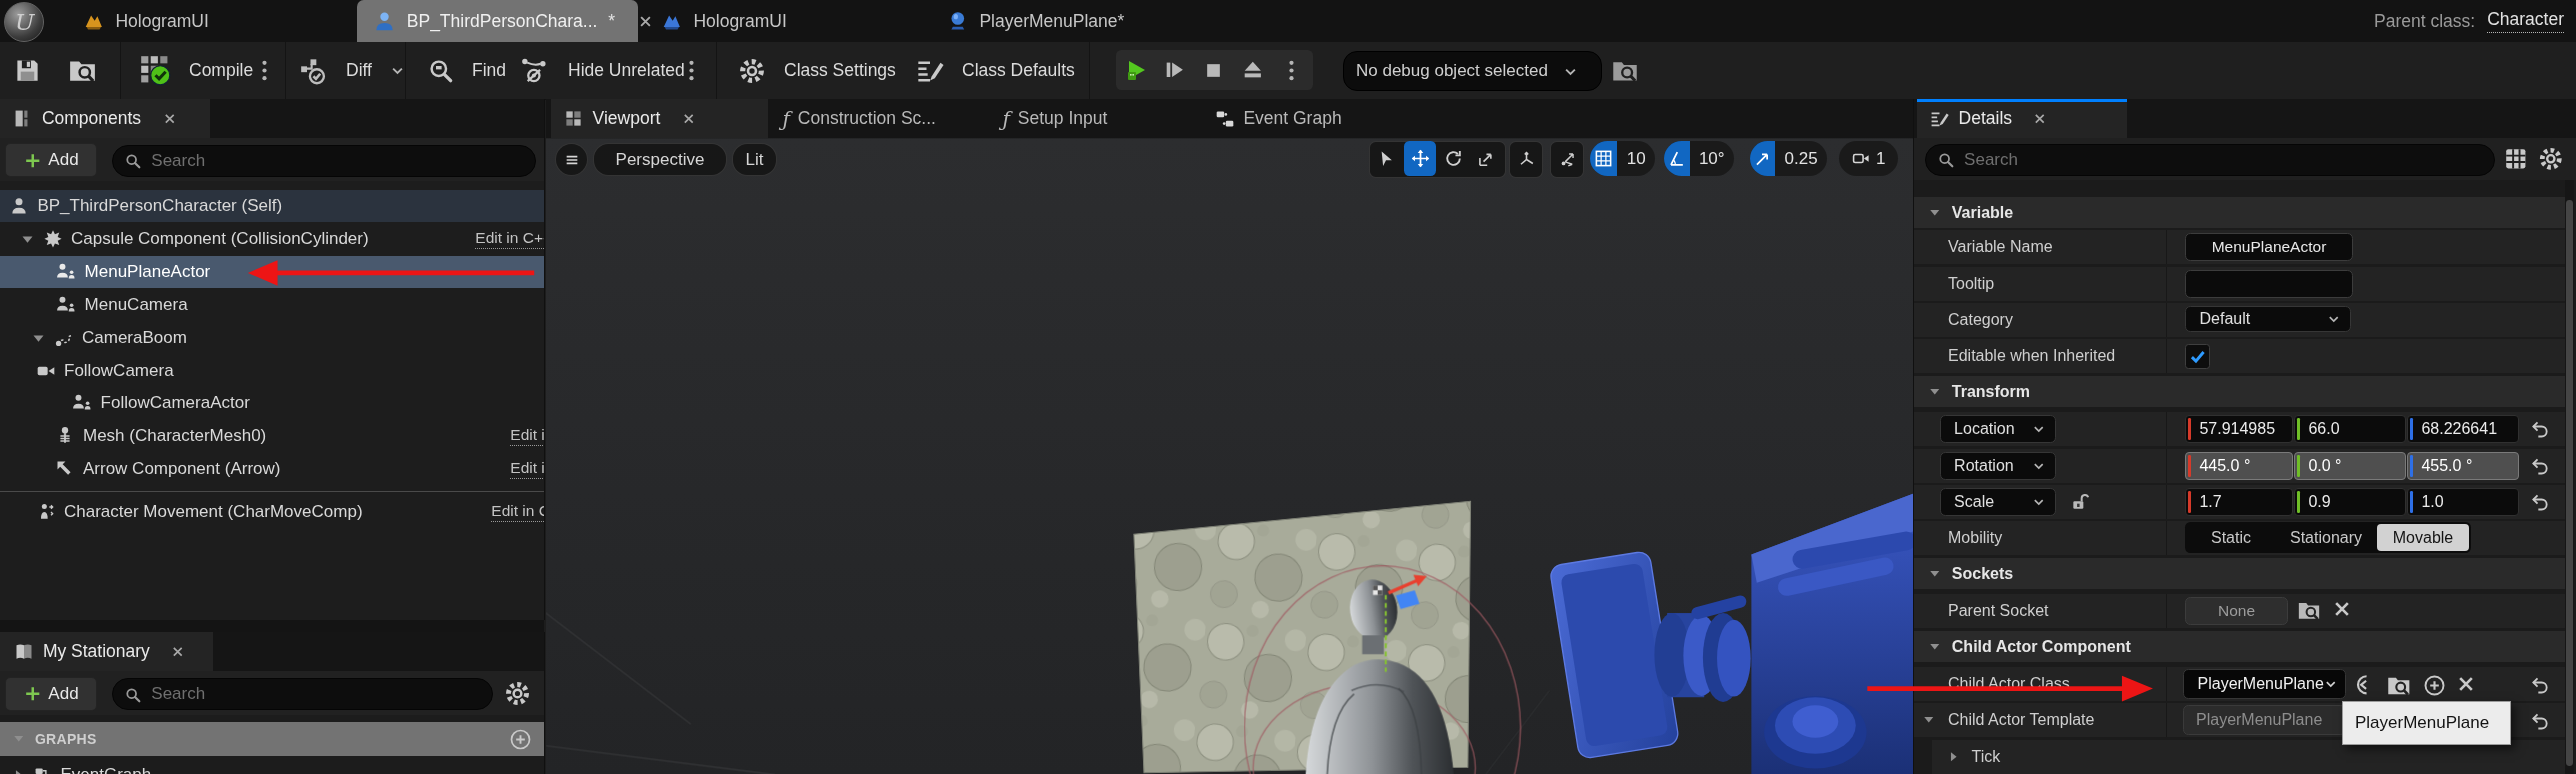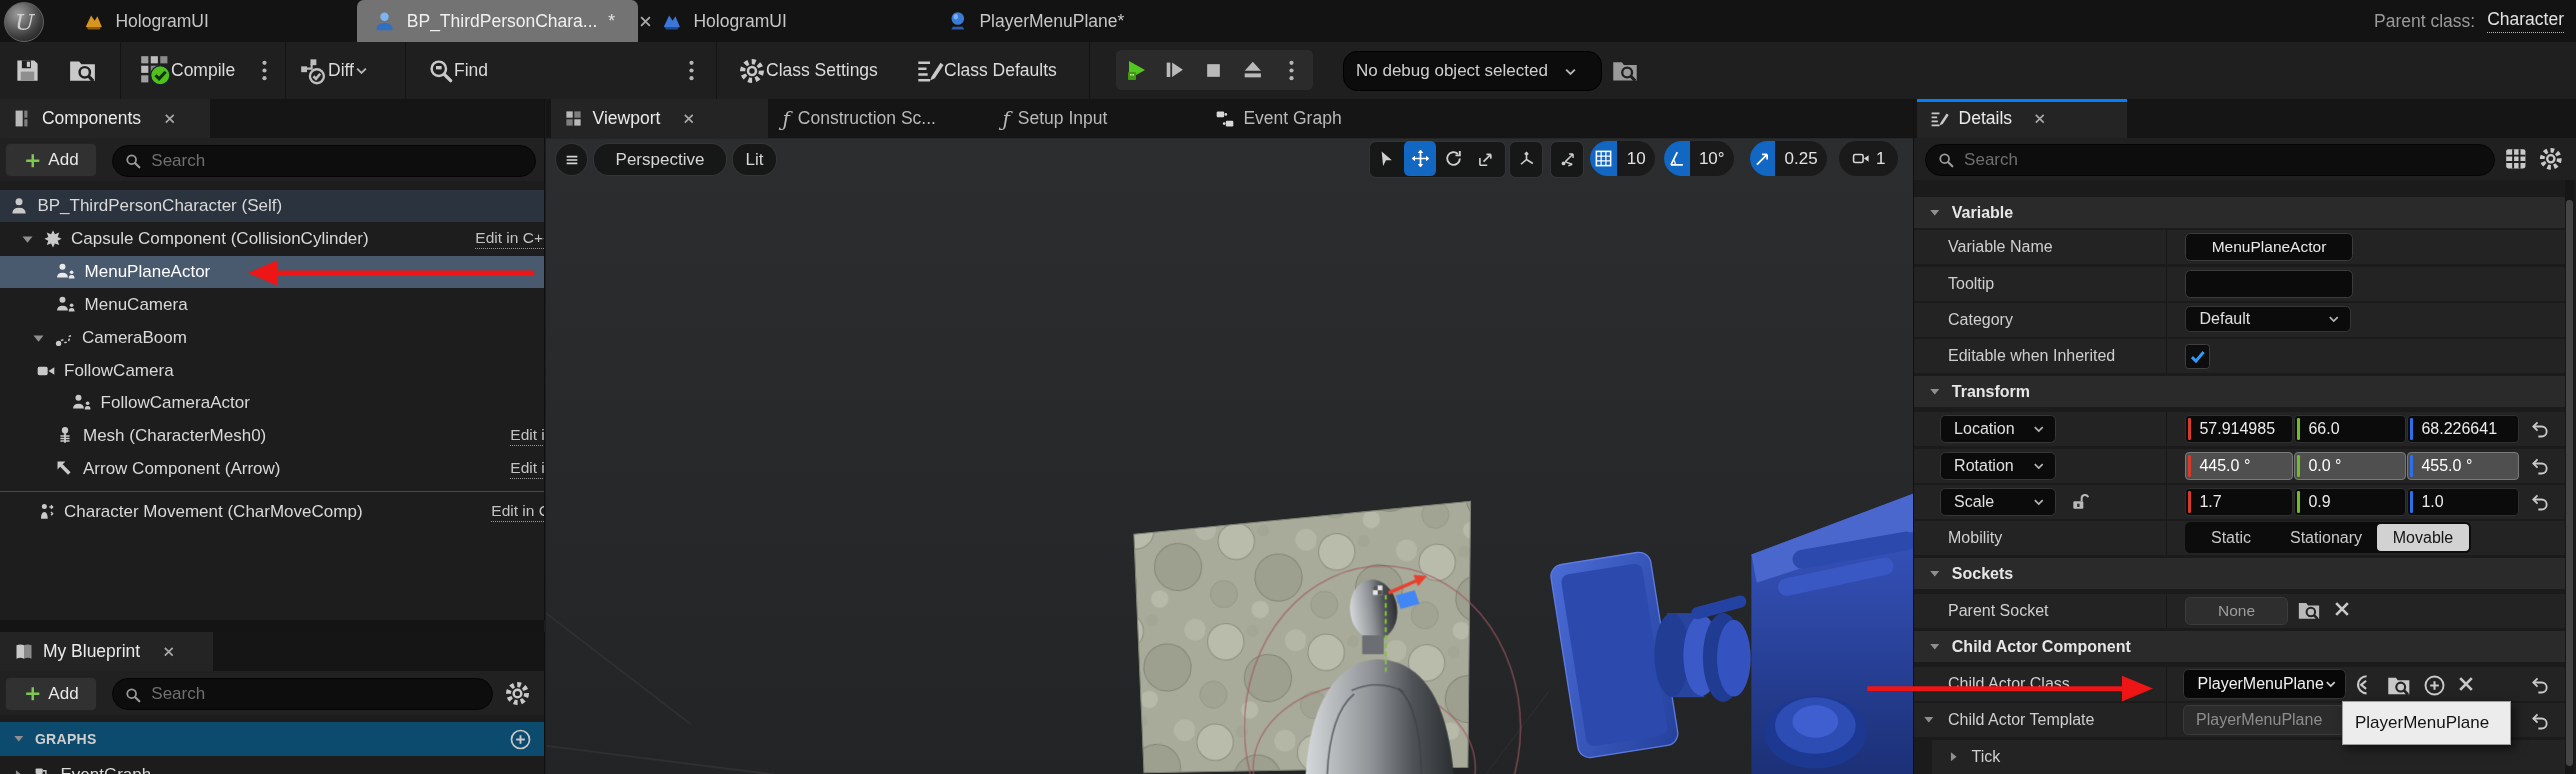--- a/index.html
+++ b/index.html
@@ -14,21 +14,21 @@
   .toptab{position:absolute;top:0;height:42px;display:flex;align-items:center;gap:10.8px;
           padding:0 16px;font-size:17.5px;color:#c6c6c6;cursor:default;}
   .toptab.active{background:#737373;border-radius:6.7px 6.7px 0 0;color:#f0f0f0;align-items:center;}
   .dirty{color:#e4e4e4;font-size:17.5px;}
   .parentclass{position:absolute;right:12px;top:0;height:42px;display:flex;align-items:center;gap:12px;font-size:17.5px;}
   .pclabel{color:#9a9a9a;}
   .pcvalue{color:#e2e2e2;border-bottom:1.3px dotted #b5b5b5;padding-bottom:1.3px;}
 
   
   .toolbar{position:absolute;left:0;top:42px;width:2576px;height:57px;background:#1f1f1f;border-bottom:1.3px solid #121212;}
-  .tbtn{position:absolute;top:0;height:57px;display:flex;align-items:center;gap:0;color:#dcdcdc;font-size:17.5px;cursor:default;}
+  .tbtn{position:absolute;top:0;height:57px;display:flex;align-items:center;gap:18px;color:#dcdcdc;font-size:17.5px;cursor:default;}
   .tsep{position:absolute;top:0;height:57px;width:1.3px;background:#141414;}
   .playgroup{position:absolute;top:8px;height:40px;background:#2b2b2b;border-radius:5.4px;display:flex;align-items:center;}
   .pcell{width:39px;height:40px;display:flex;align-items:center;justify-content:center;}
   .debugsel{position:absolute;top:9.4px;height:38px;background:#0c0c0c;border:0.7px solid #000;
             border-radius:14px;display:flex;align-items:center;font-size:17px;color:#cfcfcf;padding:0 12px;gap:15px;}
 
   
   .panel{position:absolute;background:#1c1c1c;overflow:hidden;}
   .tabstrip{position:absolute;left:0;top:0;right:0;height:39px;background:#151515;}
   .paneltab{position:absolute;top:0;height:39px;background:#242424;display:flex;align-items:center;gap:9.4px;
@@ -43,21 +43,21 @@
 
   
   .tree{position:absolute;left:0;right:0;top:82px;bottom:0;background:#1d1d1d;}
   .crow{position:absolute;left:0;width:544px;height:32px;display:flex;align-items:center;gap:8px;font-size:17px;color:#d9d9d9;}
   .crow.hl{background:#2b333e;}
   .crow.sel{background:#49596e;color:#ffffff;}
   .editcpp{position:absolute;right:12px;font-size:15.5px;color:#c3c3c3;border-bottom:1.3px dotted #9a9a9a;padding-bottom:0.7px;}
   .treesep{position:absolute;left:0;width:544px;height:1.3px;background:#4a4a4a;}
 
   
-  .sechead{position:absolute;left:0;width:544px;background:#0c4a6e;display:flex;align-items:center;gap:9.4px;
+  .sechead{position:absolute;left:0;width:544px;background:#737373;display:flex;align-items:center;gap:9.4px;
            font-size:14px;font-weight:bold;color:#cfcfcf;letter-spacing:0.3px;}
 
   
   .vp{position:absolute;left:546px;top:99px;width:1367px;height:676px;background:#151515;}
   .scene{position:absolute;left:0;top:39px;width:1367px;height:637px;}
   .ovpill{position:absolute;background:rgba(18,18,18,.82);border:0.7px solid rgba(110,110,110,.35);
           display:flex;align-items:center;justify-content:center;color:#d6d6d6;font-size:17px;}
   .snappill{position:absolute;background:rgba(24,24,24,.88);border-radius:17.5px;display:flex;align-items:stretch;overflow:hidden;
             color:#e3e3e3;font-size:17px;}
   .snapic{width:32px;display:flex;align-items:center;justify-content:center;background:#1167c2;}
@@ -228,20 +228,33 @@
       <span class="ic">
           <svg width="27" height="27" viewBox="0 0 24 24">
             <circle cx="10.5" cy="10.5" r="6.4" fill="none" stroke="#c9c9c9" stroke-width="2.2"></circle>
             <rect x="8" y="8" width="5" height="3" fill="#c9c9c9"></rect>
             <line x1="15.4" y1="15.4" x2="21" y2="21" stroke="#c9c9c9" stroke-width="3" stroke-linecap="round"></line>
           </svg>
         </span>
       <span>Find</span>
     </div>
 
+    <div class="tbtn" style="left:520px;">
+      <span class="ic">
+          <svg width="30" height="27" viewBox="0 0 26 24">
+            <circle cx="4" cy="4" r="2.4" fill="#c9c9c9"></circle>
+            <circle cx="20" cy="6" r="2.4" fill="#c9c9c9"></circle>
+            <path d="M6 5q7 3 12 1" fill="none" stroke="#c9c9c9" stroke-width="1.8"></path>
+            <circle cx="12" cy="16.5" r="5" fill="none" stroke="#c9c9c9" stroke-width="2"></circle>
+            <circle cx="12" cy="16.5" r="1.8" fill="#c9c9c9"></circle>
+            <line x1="6.5" y1="21.5" x2="17.5" y2="11.5" stroke="#c9c9c9" stroke-width="2"></line>
+          </svg>
+        </span>
+      <span>Hide Unrelated</span>
+    </div>
     <div class="tbtn" style="left:684px;">
       <span class="ic">
           <svg width="15" height="23" viewBox="0 0 10 24">
             <circle cx="5" cy="4" r="2.2" fill="#b5b5b5"></circle>
             <circle cx="5" cy="12" r="2.2" fill="#b5b5b5"></circle>
             <circle cx="5" cy="20" r="2.2" fill="#b5b5b5"></circle>
           </svg>
         </span>
     </div>
     <div class="tsep" style="left:716px;"></div>
@@ -490,21 +503,21 @@
 
   <div class="panel" style="left:0;top:632px;width:544px;height:143px;border-right:1.3px solid #101010;">
     <div class="tabstrip">
       <div class="paneltab" style="left:0;width:186px;">
         <span class="ic">
             <svg width="20" height="20" viewBox="0 0 24 24">
               <path d="M3 4q4.5-2 9 0v16q-4.5-2-9 0z" fill="#c9c9c9"></path>
               <path d="M21 4q-4.5-2-9 0v16q4.5-2 9 0z" fill="#8a8a8a"></path>
             </svg>
           </span>
-        <span>My Blueprint</span>
+        <span>My Stationary</span>
         <span class="ic closex">
             <svg width="13.5" height="13.5" viewBox="0 0 24 24">
               <path d="M5 5l14 14M19 5L5 19" stroke="#a9a9a9" stroke-width="3"></path>
             </svg>
           </span>
       </div>
     </div>
     <div class="abs" style="left:0;top:39px;width:544px;height:44px;background:#212121;">
       <div class="addbtn" style="left:5.4px;top:6px;width:90px;height:32px;">
         <span class="ic">

